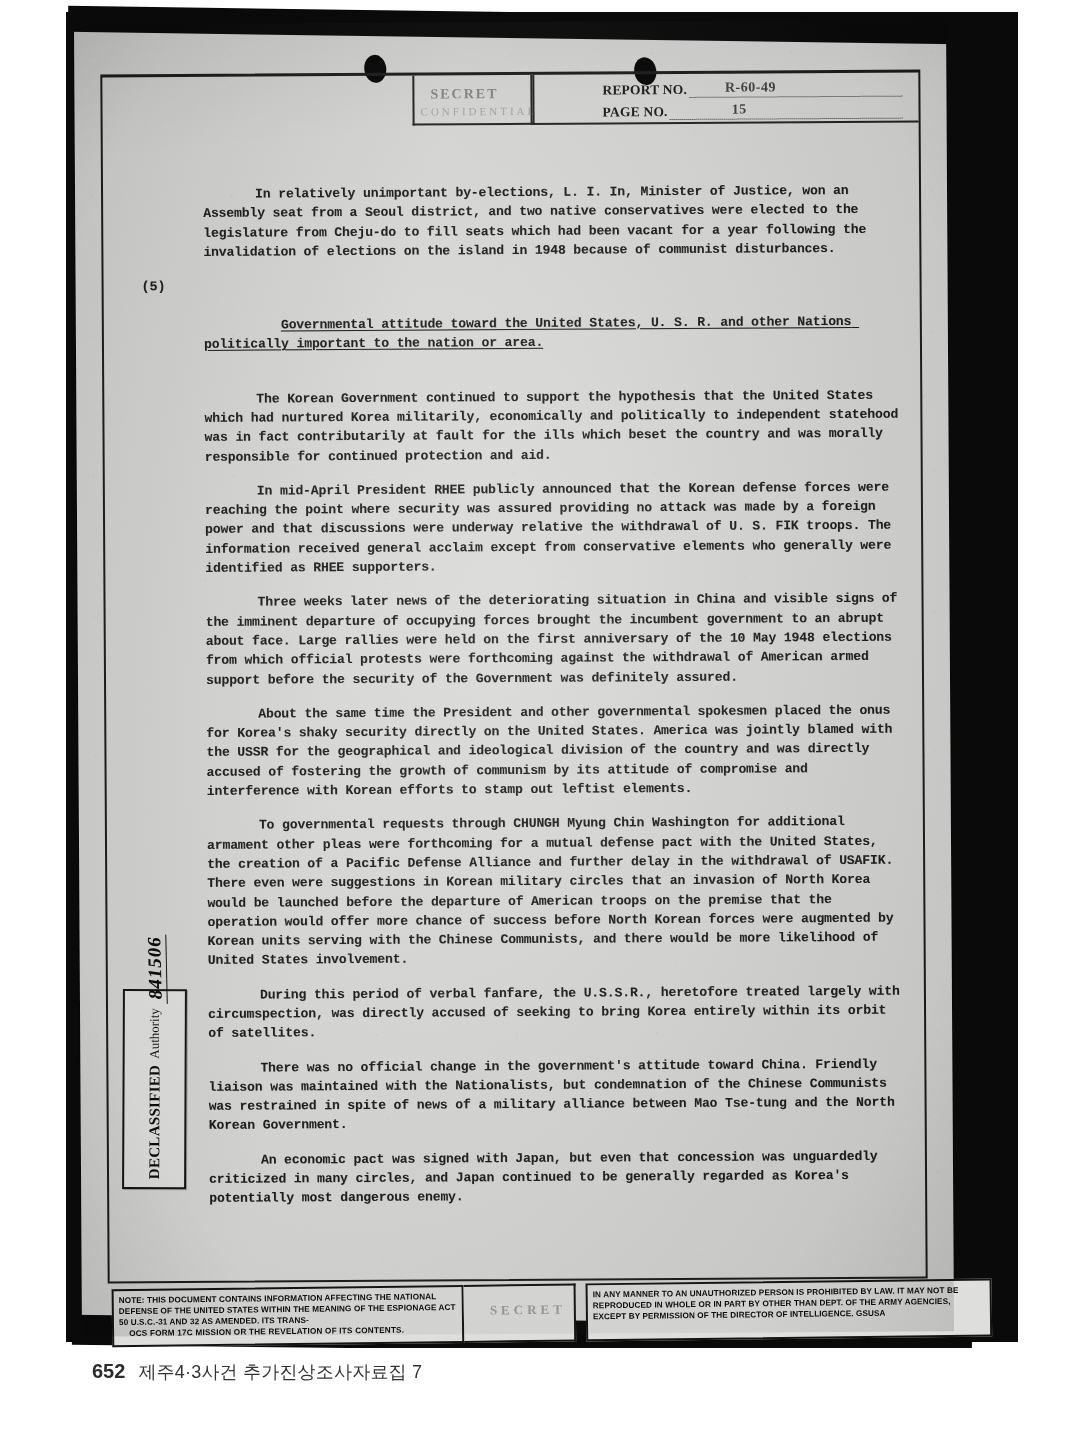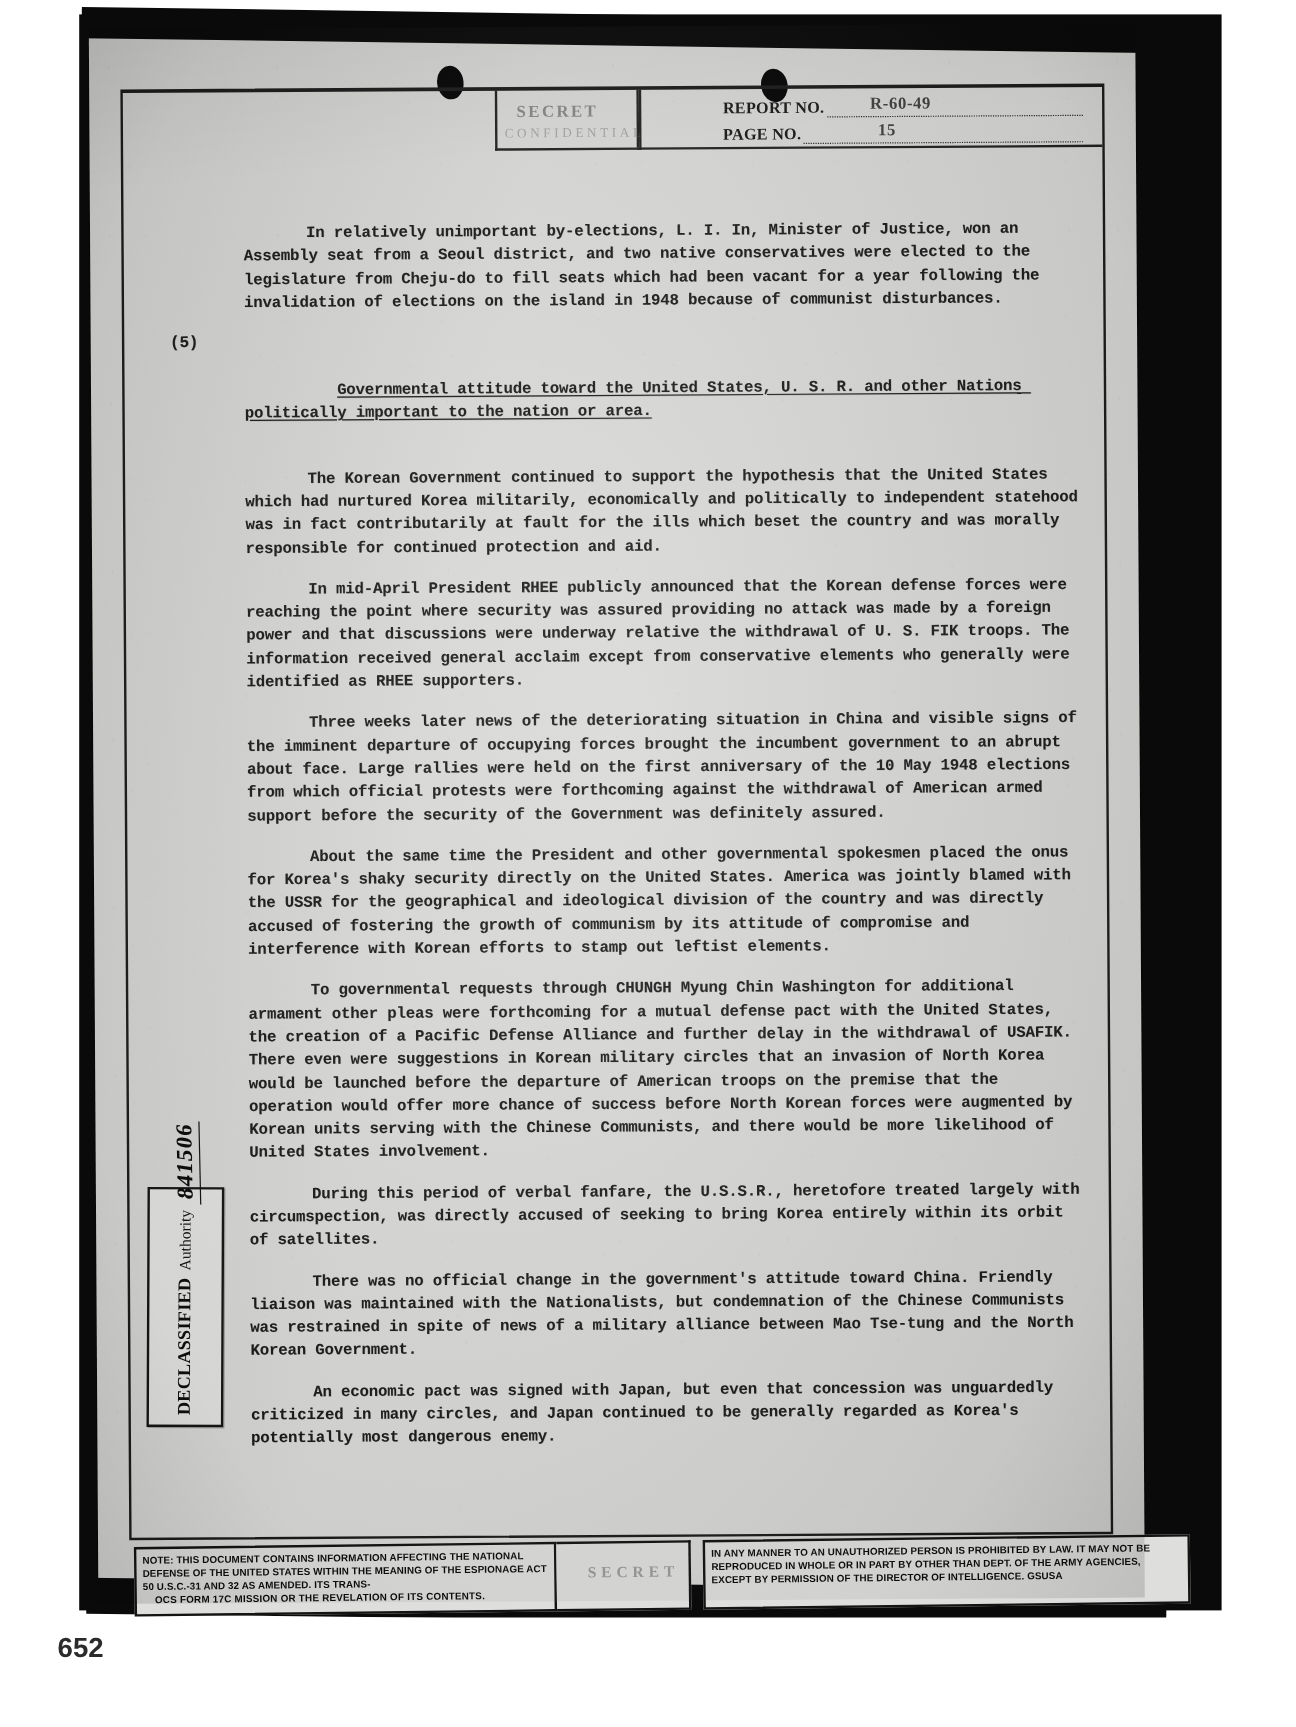--- a/index.html
+++ b/index.html
@@ -313,22 +313,23 @@
     width: 1080px;
     display: flex;
     align-items: baseline;
     gap: 13px;
     padding-left: 48px;
     box-sizing: border-box;
   }
   #page-number {
     font-family: "Liberation Sans", sans-serif;
     font-weight: bold;
-    font-size: 23px;
+    font-size: 20px;
     color: #2b2b2b;
+    margin-left: 44px;
   }
   #caption-title {
     font-family: "Liberation Sans", sans-serif;
     font-size: 18px;
     color: #333;
     letter-spacing: .2px;
   }
 
   
   .vignette {
@@ -426,13 +427,14 @@
         <div class="notice-text">IN ANY MANNER TO AN UNAUTHORIZED PERSON IS PROHIBITED BY LAW. IT MAY NOT BE REPRODUCED IN WHOLE OR IN PART BY OTHER THAN DEPT. OF THE ARMY AGENCIES, EXCEPT BY PERMISSION OF THE DIRECTOR OF INTELLIGENCE. GSUSA</div>
       </div>
     </div>
 
     <div class="vignette"></div>
   </div>
 </div>
 
 <div id="page-caption">
   <span id="page-number">652</span>
+  <span id="caption-title">제주4·3사건 추가진상조사자료집 7</span>
 </div>
 
 </body></html>

